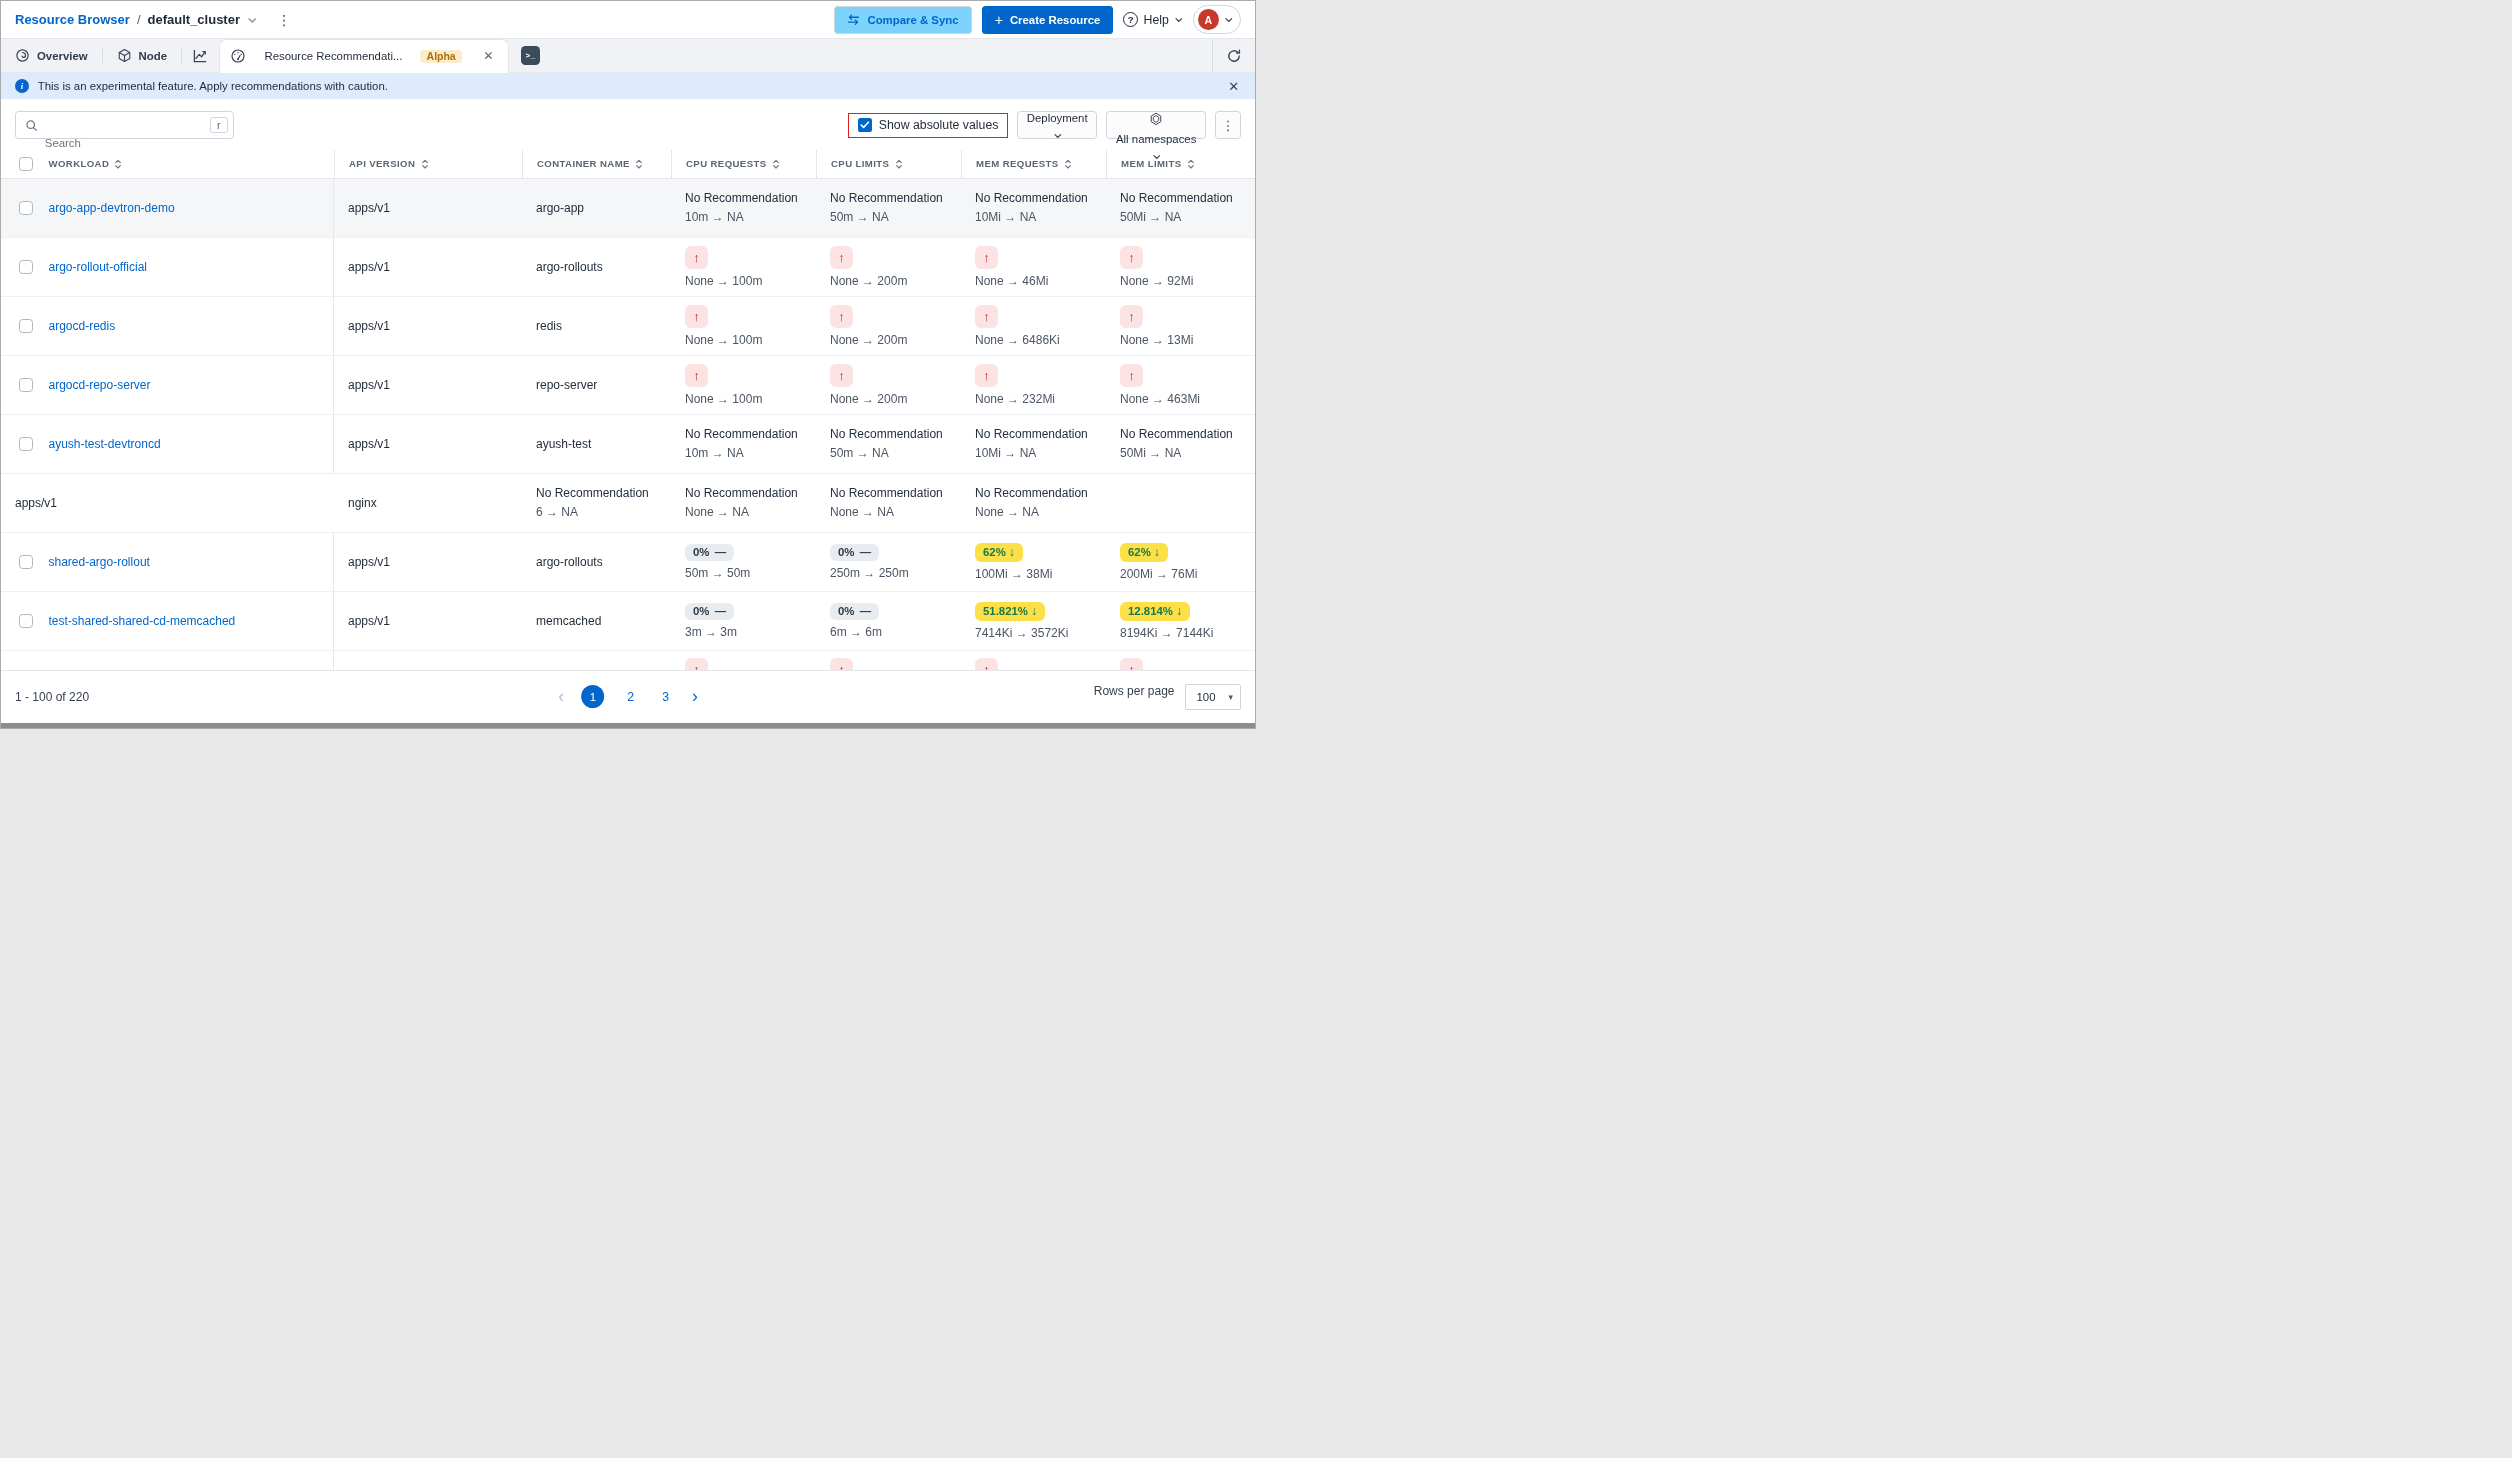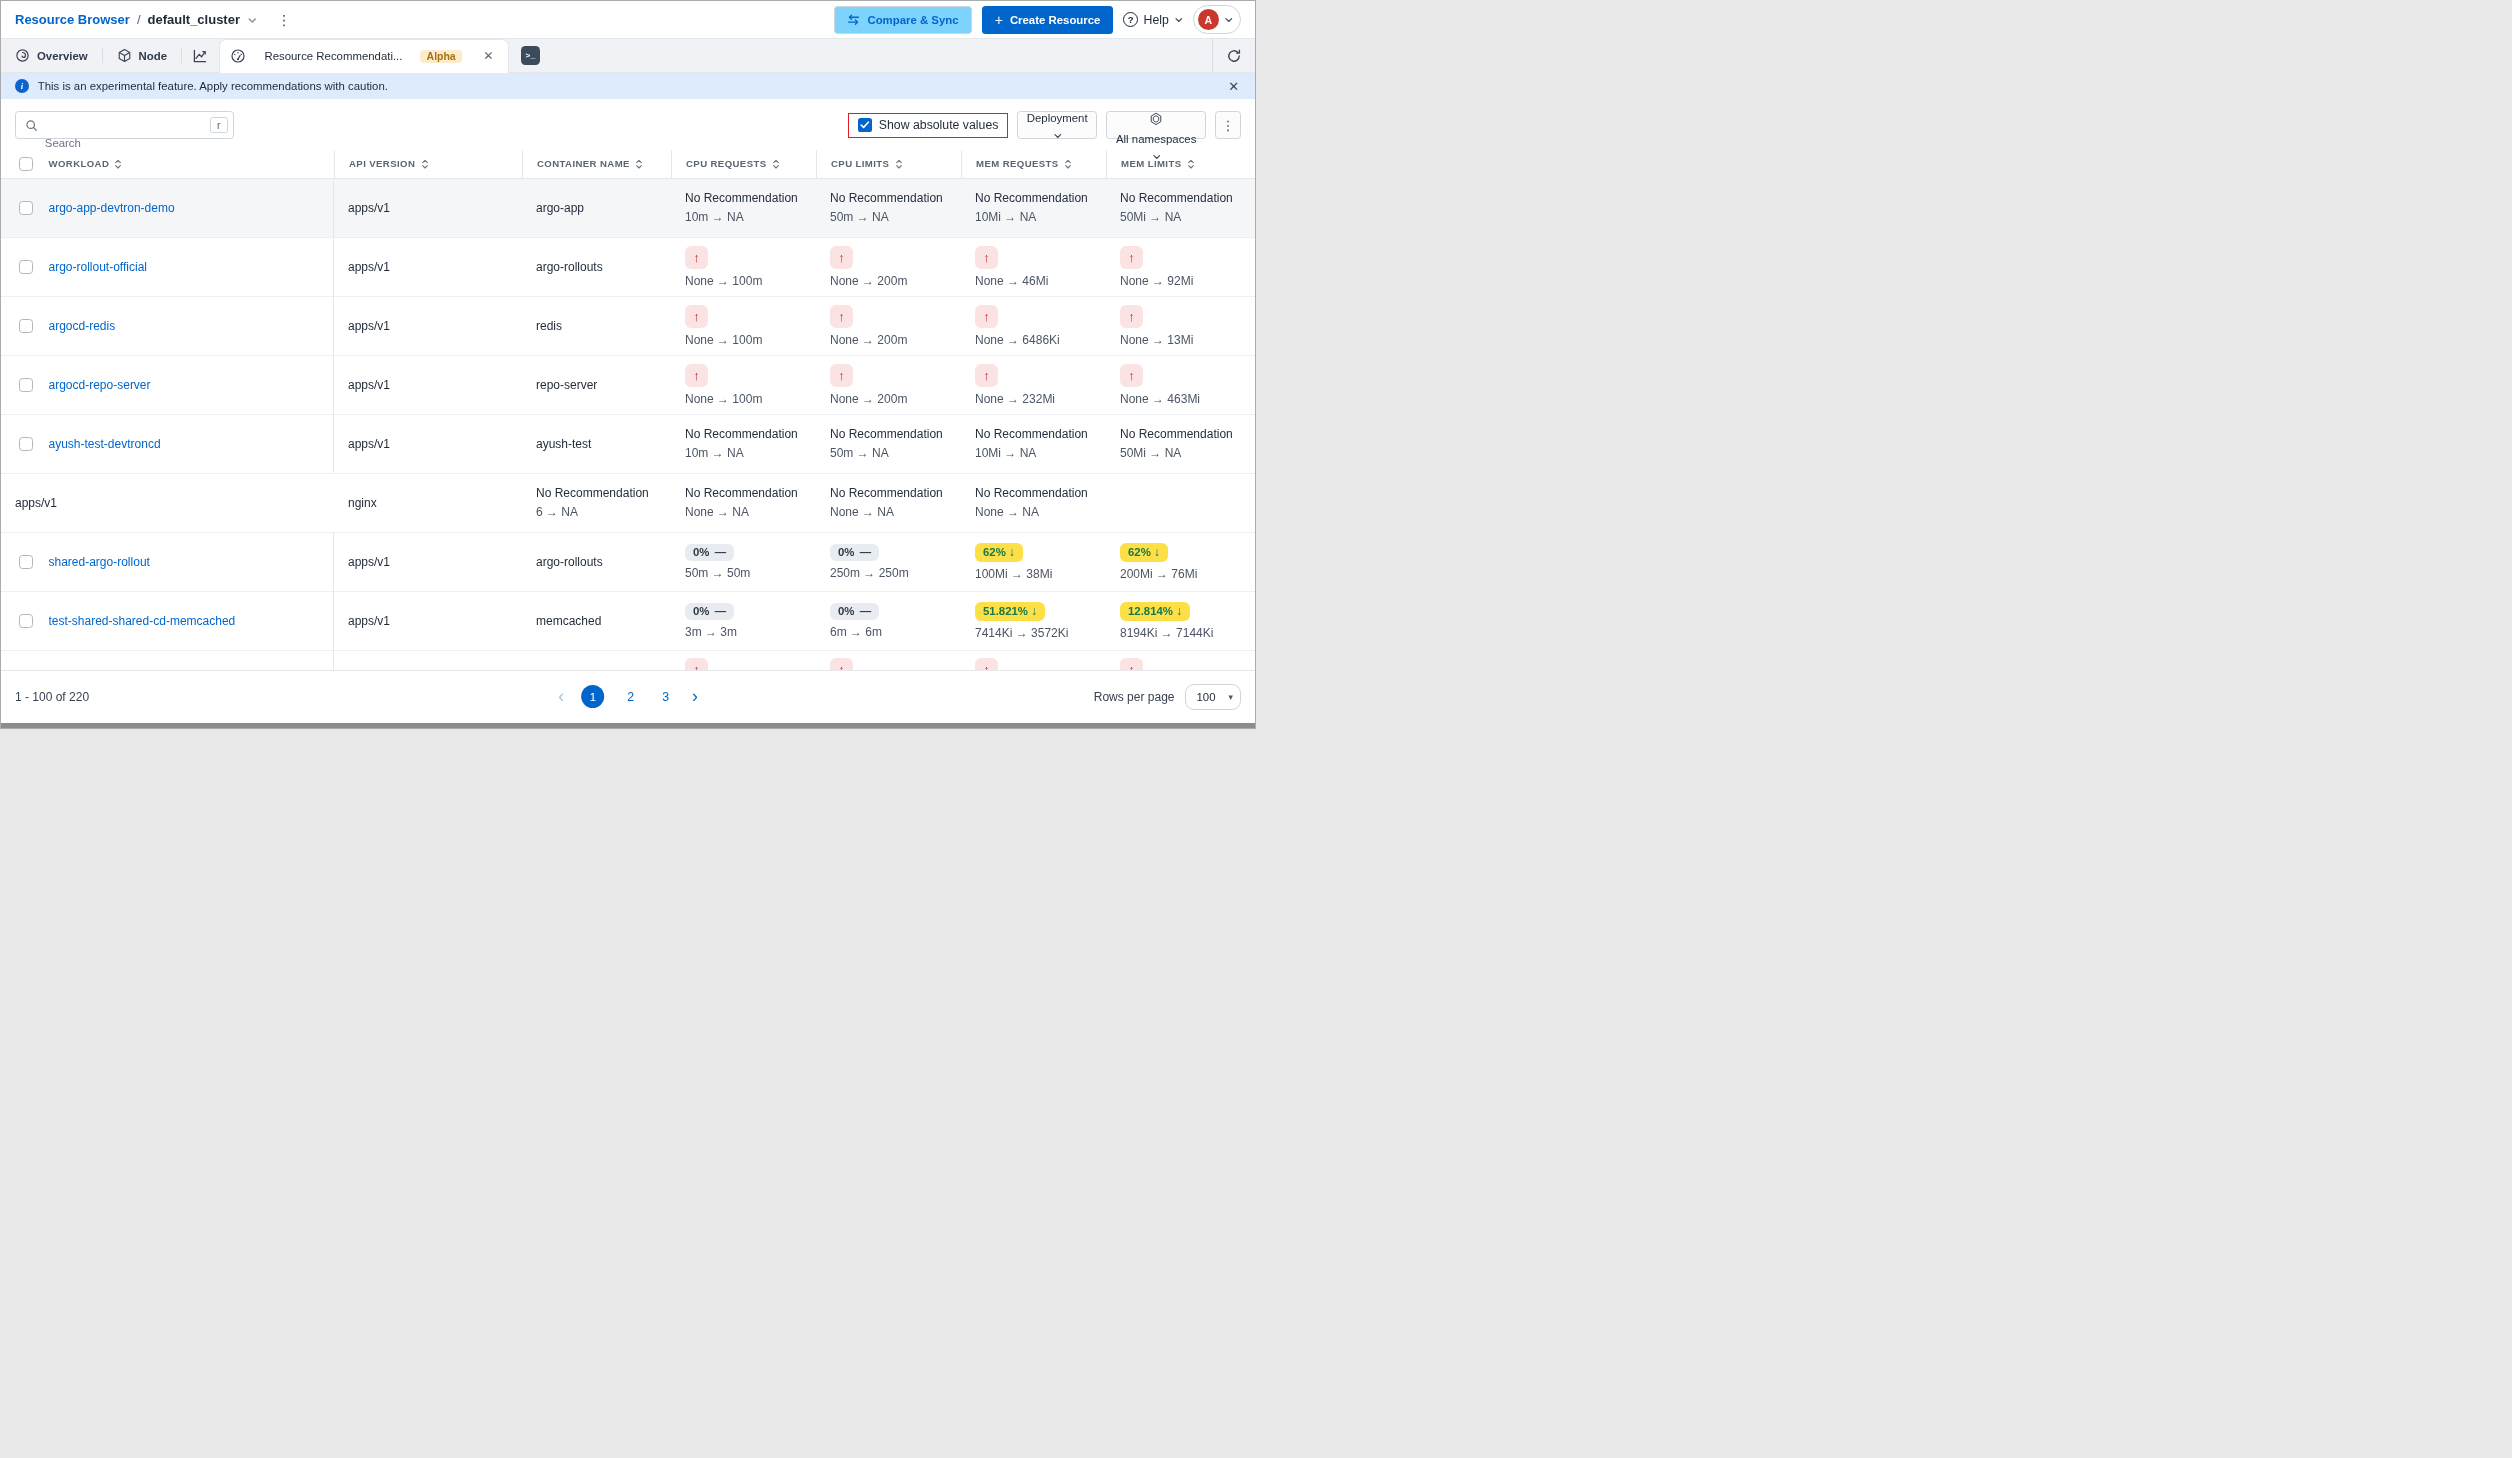--- a/index.html
+++ b/index.html
@@ -101,23 +101,23 @@
   
   .pgfoot { position:absolute; left:0; right:0; bottom:5.3px; height:53px; border-top:0.9px solid #e5e7eb; background:#fff;
             display:flex; align-items:center; padding:0 14px; }
   .range { color:#374151; font-size:12px; }
   .pager { position:absolute; left:50%; transform:translateX(-50%); display:flex; align-items:center; gap:17.5px; }
   .pg-prev { color:#a9bfd4; font-size:17.5px; cursor:default; }
   .pg-next { color:#0066cc; font-size:17.5px; cursor:pointer; }
   .pg-num { color:#0066cc; font-size:12.3px; cursor:pointer; width:17.5px; text-align:center; }
   .pg-active { width:23px; height:23px; border-radius:50%; background:#0066cc; color:#fff; display:flex; align-items:center;
                justify-content:center; font-size:11.4px; cursor:default; }
-  .foot-right { margin-left:auto; display:flex; align-items:center; gap:10.5px; }
+  .foot-right { margin-left:auto; display:flex; gap:10.5px; }
   .rpp-label { color:#374151; font-size:12px; }
-  .rpp-select { width:56px; height:26px; border:0.9px solid #d0d5db; border-radius:9px; display:flex; align-items:center;
+  .rpp-select { width:56px; height:26px; border:0.9px solid #d0d5db; border-radius:2px; display:flex; align-items:center;
                 justify-content:space-between; padding:0 7px 0 10.5px; color:#1f2937; cursor:pointer; }
   .rpp-caret { color:#4b5563; font-size:8.8px; }
   .bottombar { position:absolute; left:0; right:0; bottom:0; height:5.3px; background:#8c8c8c; }
 </style>
 </head>
 <body>
 
 <div class="window">
 
   <div class="apphdr">

